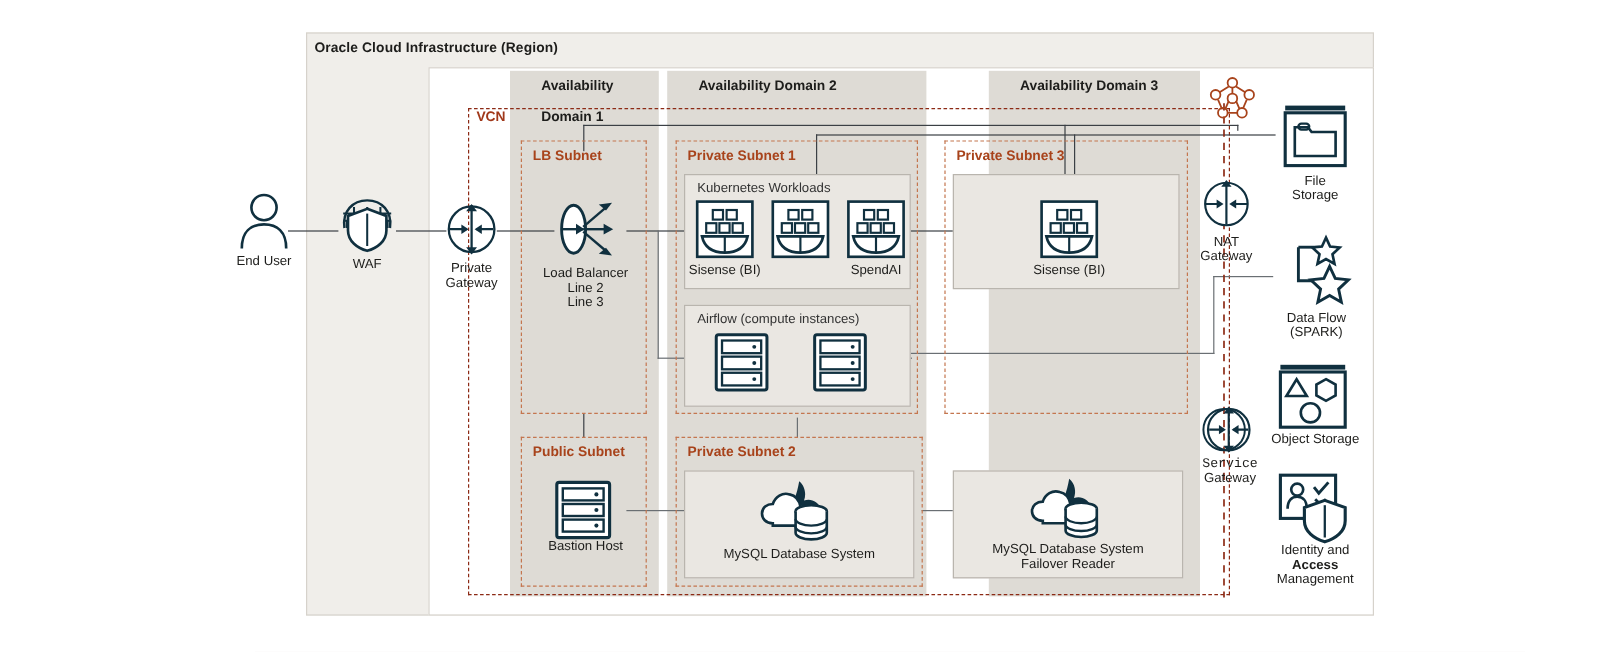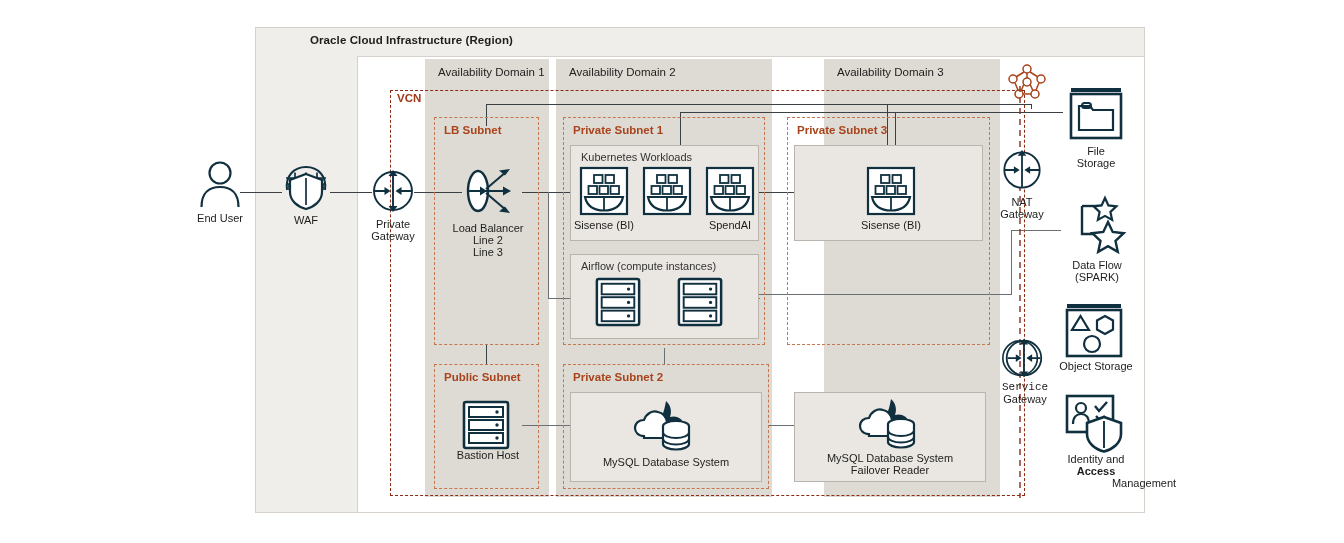--- a/index.html
+++ b/index.html
@@ -1,25 +1,25 @@
 <!DOCTYPE html>
 <html><head>
 <meta charset="utf-8">
 <style>
   html,body{margin:0;padding:0;background:#ffffff;}
   body{width:1344px;height:543px;position:relative;overflow:hidden;
        font-family:"Liberation Sans","DejaVu Sans",sans-serif;color:#10303f;}
   .abs{position:absolute;}
   
   #region-box{left:255px;top:27px;width:888px;height:484px;background:#f0eeea;border:1px solid #d6d2cb;}
-  #region-title{left:262px;top:34px;font-size:11.5px;font-weight:bold;color:#1d1d1b;letter-spacing:.1px;margin-left:48px;}
+  #region-title{left:262px;top:34px;font-size:11.5px;font-weight:bold;color:#1d1d1b;letter-spacing:.1px;}
   #region-inner{left:357px;top:56px;width:786px;height:455px;background:#ffffff;border:1px solid #d6d2cb;}
   .ad-col{background:#dedbd5;}
-  .ad-head{position:absolute;left:3px;top:0;right:0;height:26px;line-height:26px;
-           font-size:11.5px;font-weight:normal;color:#1d1d1b;padding-left:10px;box-sizing:border-box;}
+  .ad-head{position:absolute;left:16px;top:0;right:0;height:26px;line-height:26px;
+           font-size:11.5px;font-weight:bold;color:#1d1d1b;padding-left:10px;box-sizing:border-box;}
   #vcn-box{left:390px;top:90px;width:633px;height:404px;border:1.6px dashed #8c2a15;}
   #vcn-label{left:397px;top:92px;font-size:11.5px;font-weight:bold;color:#a0381a;}
   .subnet{border:1.4px dashed #c4764f;box-sizing:border-box;}
   .subnet-label{position:absolute;left:9px;top:6px;font-size:11.5px;font-weight:bold;color:#a8431b;}
   .group-box{border:1px solid #b9b5ae;background:#eae7e2;box-sizing:border-box;}
   .group-label{position:absolute;left:10px;top:5px;font-size:11px;color:#333;}
   
   .cap{position:absolute;text-align:center;font-size:11px;line-height:12.5px;color:#1d1d1b;}
   
   .ln{position:absolute;background:#3b4045;}
@@ -315,13 +315,13 @@
   <rect x="3" y="4" width="46" height="36" fill="#ffffff" stroke="#10303f" stroke-width="2.6"></rect>
   <circle cx="17" cy="16" r="5" fill="none" stroke="#10303f" stroke-width="2.2"></circle>
   <path d="M9 32 C9 25 12.5 22 17 22 C21.5 22 25 25 25 32" fill="none" stroke="#10303f" stroke-width="2.2"></path>
   <path d="M31 14 l4 5 l8 -9" fill="none" stroke="#10303f" stroke-width="2.4"></path>
   <path d="M32 24 l9 9 M41 24 l-9 9" stroke="#10303f" stroke-width="2.4"></path>
   <path d="M40 25 L57 31 V42 C57 51 49 57 40 59.5 C31 57 23 51 23 42 V31 Z" fill="#ffffff" stroke="#10303f" stroke-width="2.6"></path>
   <path d="M40 29 V56" stroke="#10303f" stroke-width="1.9"></path>
 </svg>
 <div class="cap" style="left:1046px;top:453px;width:100px;">Identity and</div>
 <div class="cap" style="left:1046px;top:465px;width:100px;font-weight:bold;">Access</div>
-<div class="cap" style="left:1094px;top:477px;width:100px;">Management</div>
+<div class="cap" style="left:1046px;top:477px;width:100px;">Management</div>
 
 </body></html>

